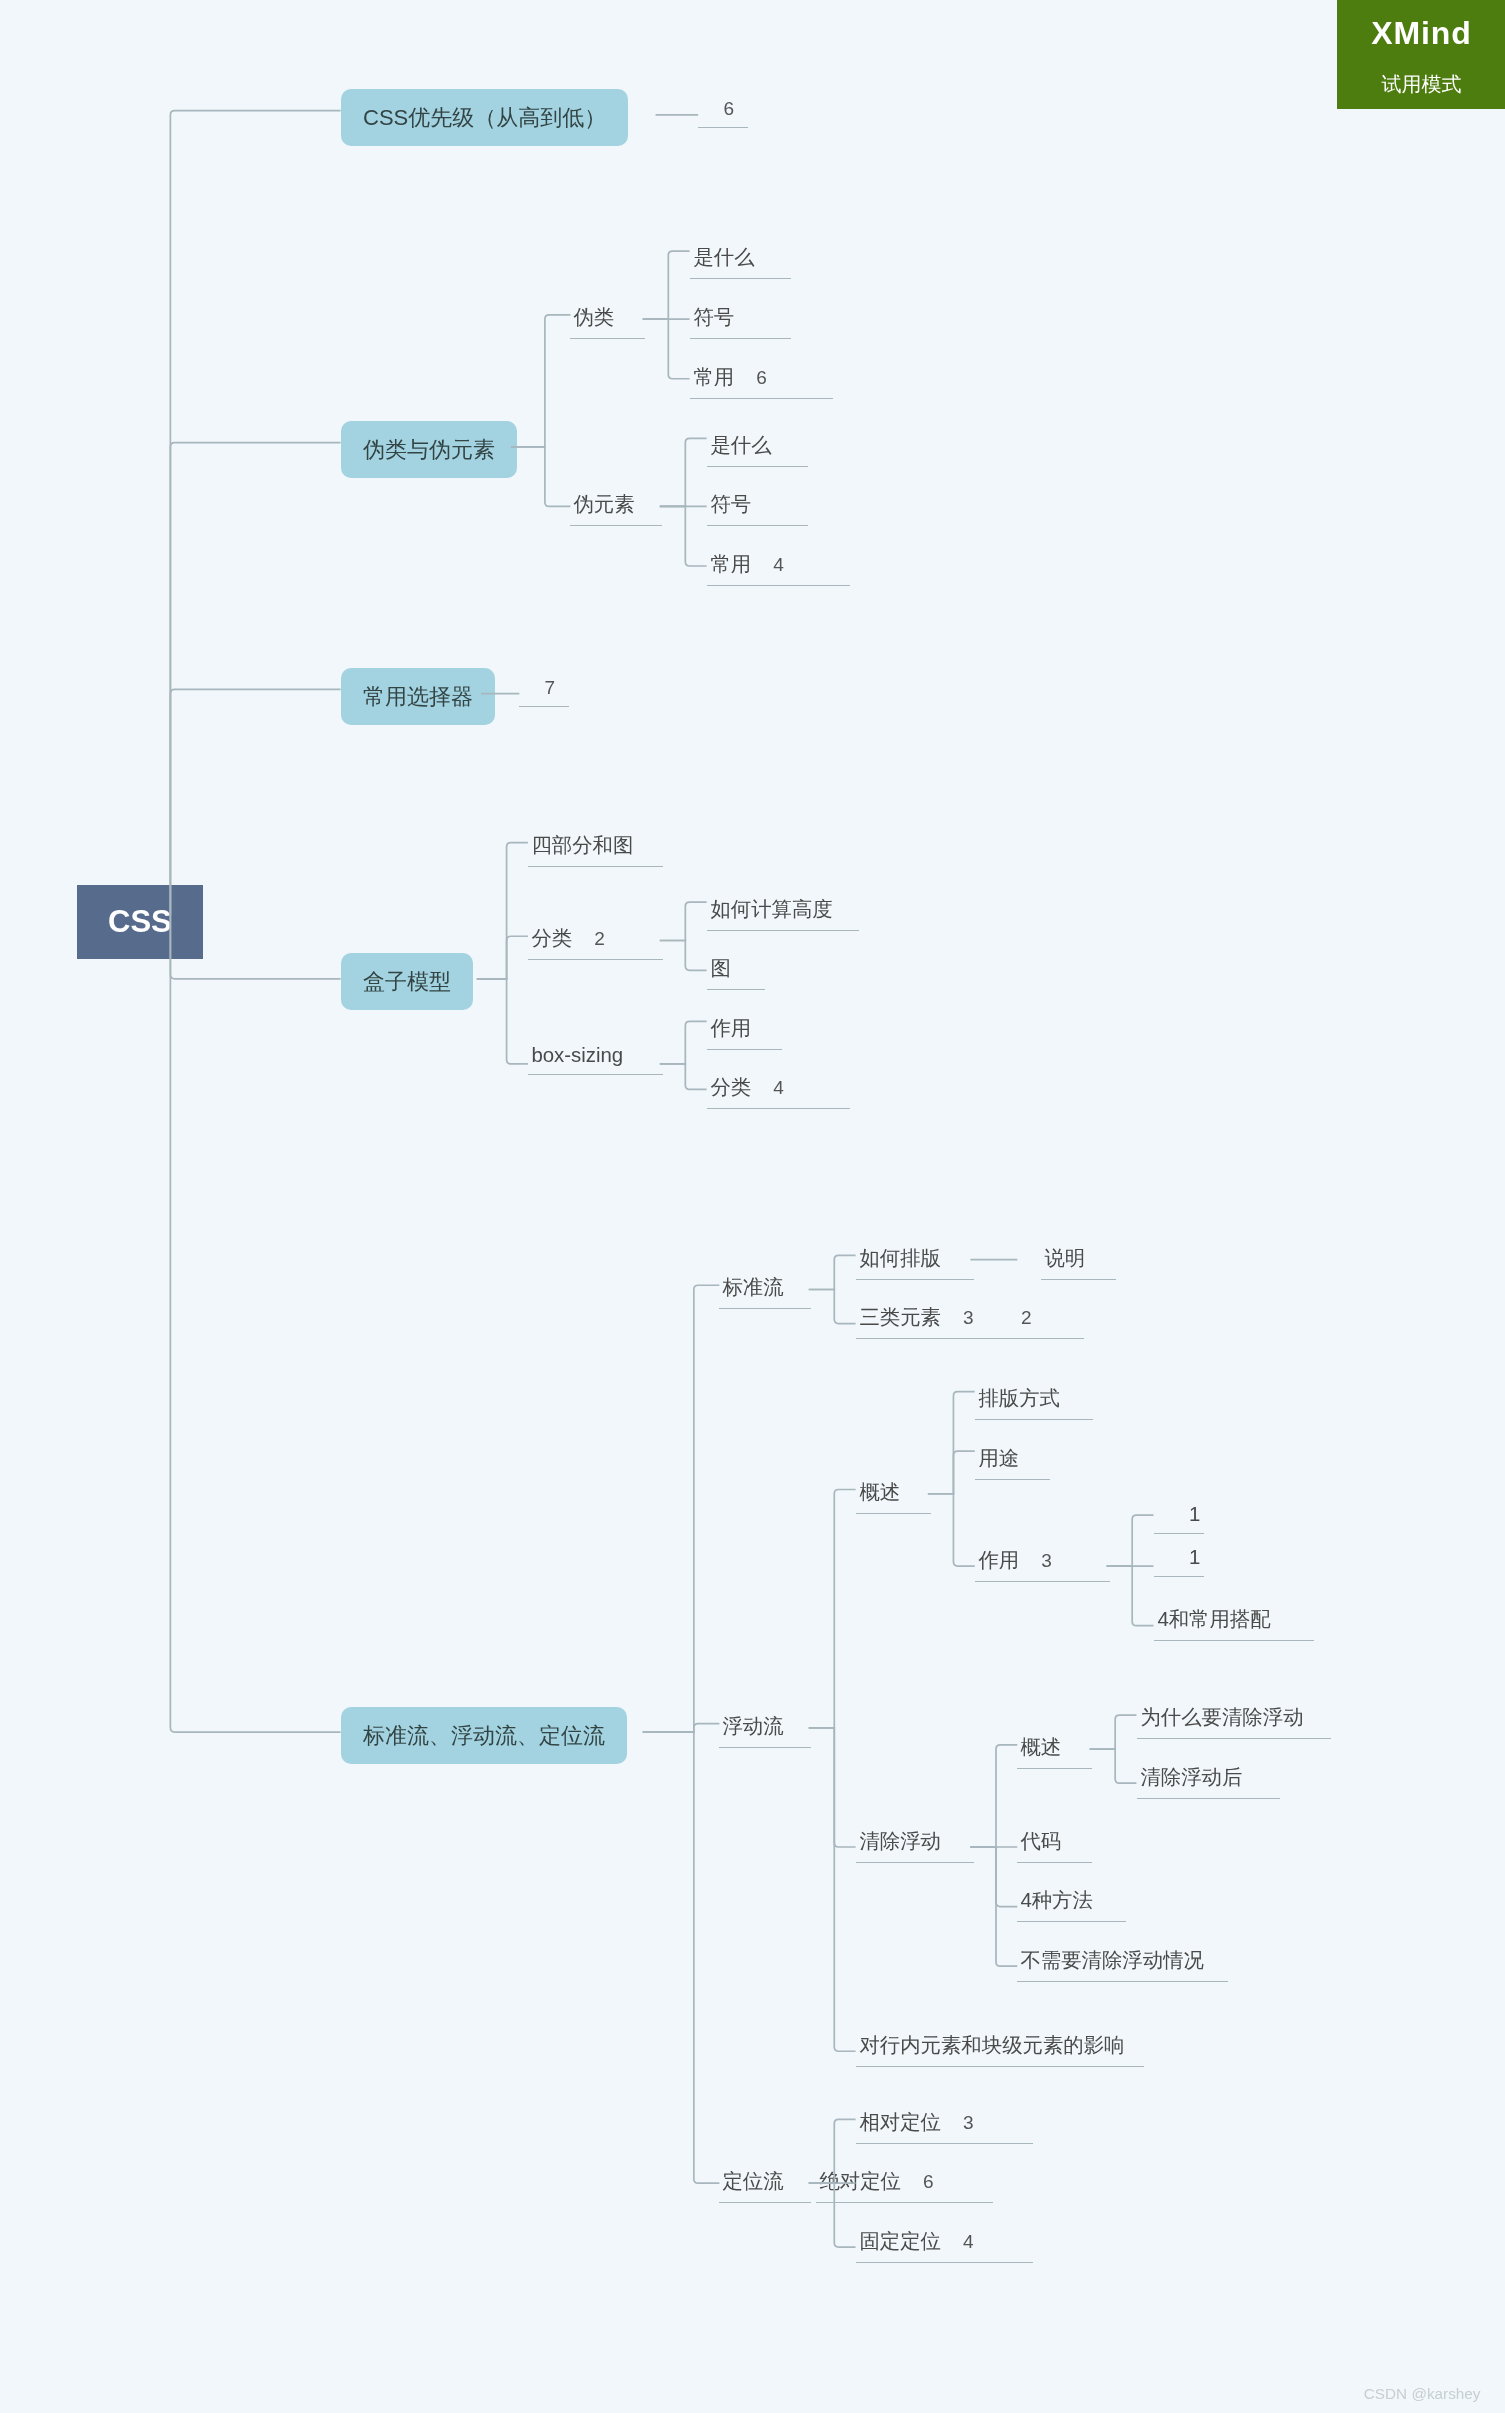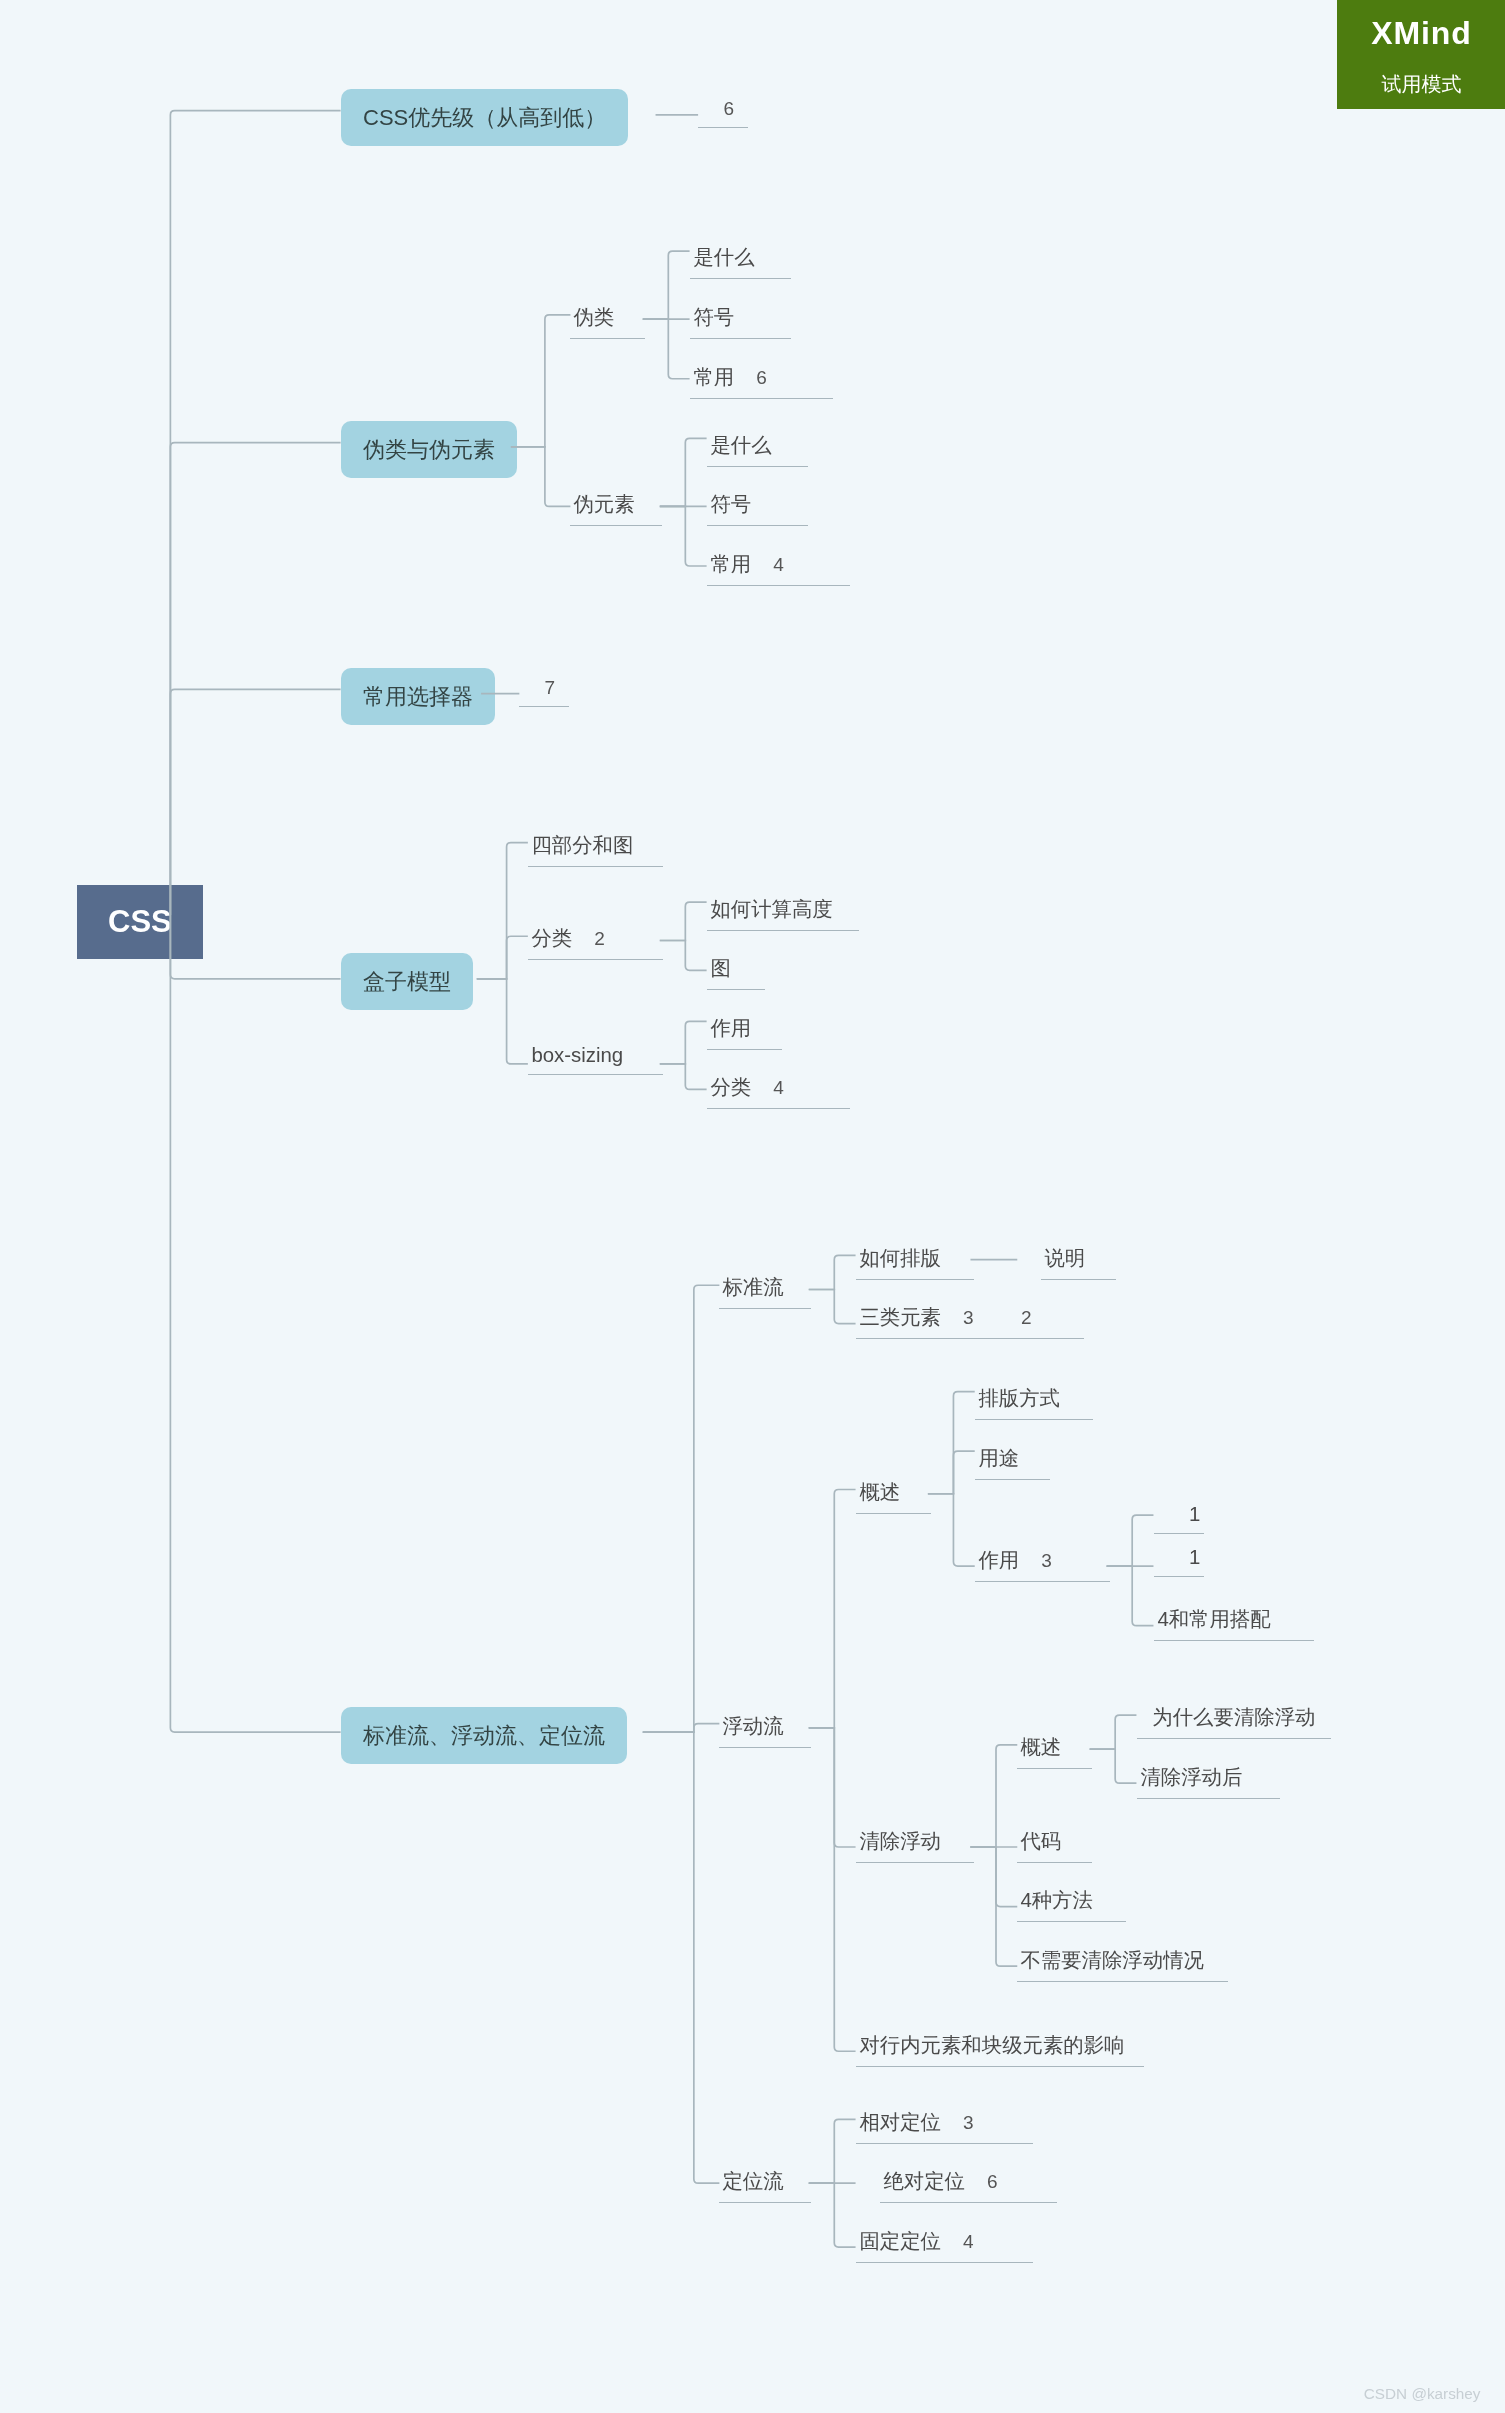--- a/index.html
+++ b/index.html
@@ -90,33 +90,33 @@
   <div class="leaf" style="left:975px;top:1439px;width:68px;">用途</div>
   <div class="leaf" style="left:975px;top:1541px;width:128px;">
     <span>作用</span><span class="badge">3</span>
   </div>
   <div class="leaf" style="left:1154px;top:1498px;width:43px;text-align:right;">1</div>
   <div class="leaf" style="left:1154px;top:1541px;width:43px;text-align:right;">1</div>
   <div class="leaf" style="left:1154px;top:1600px;width:153px;">4和常用搭配</div>
 
   <div class="leaf" style="left:856px;top:1822px;width:111px;">清除浮动</div>
   <div class="leaf" style="left:1017px;top:1728px;width:68px;">概述</div>
-  <div class="leaf" style="left:1137px;top:1698px;width:187px;text-align:center;">为什么要清除浮动</div>
+  <div class="leaf" style="left:1137px;top:1698px;width:187px;">为什么要清除浮动</div>
   <div class="leaf" style="left:1137px;top:1758px;width:136px;">清除浮动后</div>
   <div class="leaf" style="left:1017px;top:1822px;width:68px;">代码</div>
   <div class="leaf" style="left:1017px;top:1881px;width:102px;">4种方法</div>
   <div class="leaf" style="left:1017px;top:1941px;width:204px;">不需要清除浮动情况</div>
 
   <div class="leaf" style="left:856px;top:2026px;width:281px;">对行内元素和块级元素的影响</div>
 
   <div class="leaf" style="left:719px;top:2162px;width:85px;">定位流</div>
   <div class="leaf" style="left:856px;top:2103px;width:170px;">
     <span>相对定位</span><span class="badge">3</span>
   </div>
-  <div class="leaf" style="left:880px;top:2162px;width:170px;">
+  <div class="leaf" style="left:816px;top:2162px;width:170px;">
     <span>绝对定位</span><span class="badge">6</span>
   </div>
   <div class="leaf" style="left:856px;top:2222px;width:170px;">
     <span>固定定位</span><span class="badge">4</span>
   </div>
 
   <div class="credit">CSDN @karshey</div>
 
   <svg class="lines" width="1506" height="2413" viewBox="0 0 1769 2835">
 

